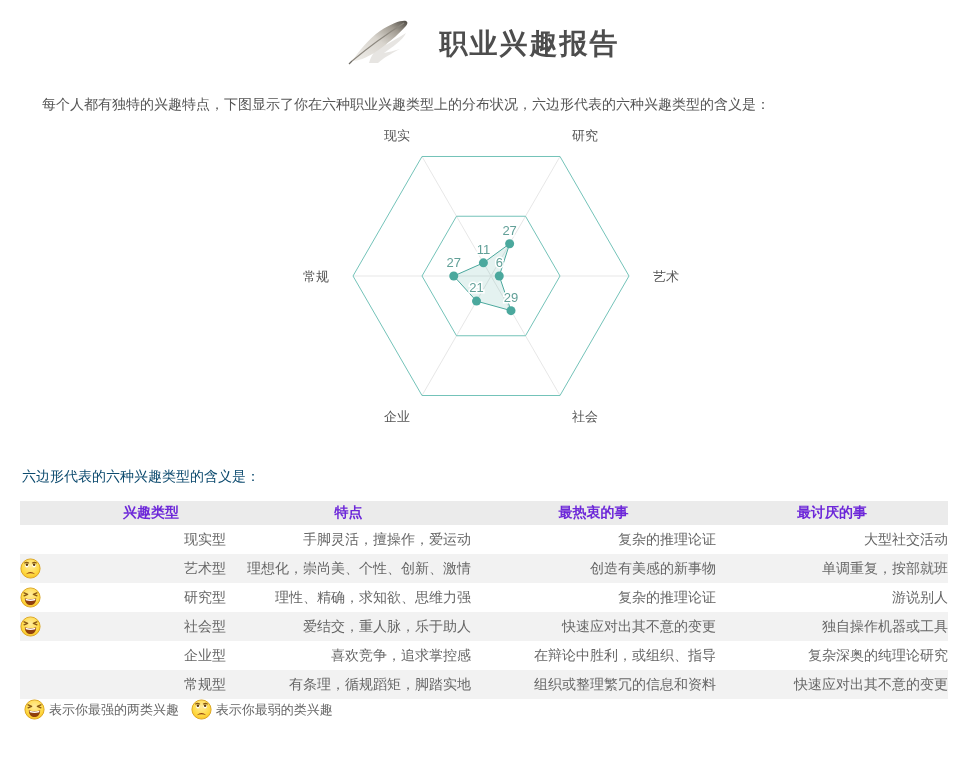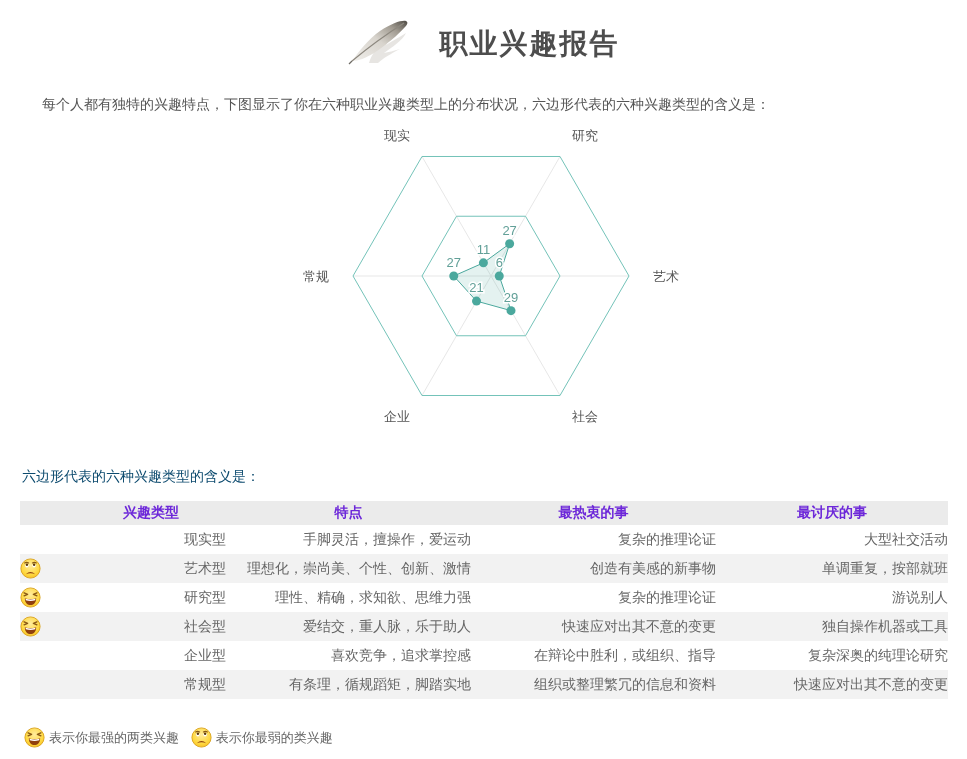--- a/index.html
+++ b/index.html
@@ -16,21 +16,21 @@
   table.interest col.w-trait{width:245px;}
   table.interest col.w-love{width:245px;}
   table.interest col.w-hate{width:232px;}
   table.interest th{height:24px;background:#ebebeb;font-weight:bold;color:#6d28d9;text-align:center;padding:0;}
   table.interest td{height:29px;padding:0;vertical-align:middle;}
   table.interest tbody tr:nth-child(even){background:#f2f2f2;}
   td.c-emoji{padding-left:11px;}
   td.c-type{text-align:right;padding-right:33px;margin-top:48px;}
   td.c-trait,td.c-love,td.c-hate{text-align:right;padding-left:10px;}
   .emoji{vertical-align:middle;}
-  .legend{margin:28px 0 0 24px;font-size:13px;color:#666;}
+  .legend{margin:0 0 0 24px;font-size:13px;color:#666;}
   .legend .emoji{margin-right:4px;vertical-align:-6px;}
   .legend .gap{display:inline-block;width:8px;}
   svg text{font-family:"Liberation Sans","DejaVu Sans",sans-serif;}
 </style>
 </head>
 <body>
 
 <svg width="0" height="0" style="position:absolute" aria-hidden="true">
   <defs>
     <radialGradient id="face-grad" cx="0.5" cy="0.35" r="0.8">

